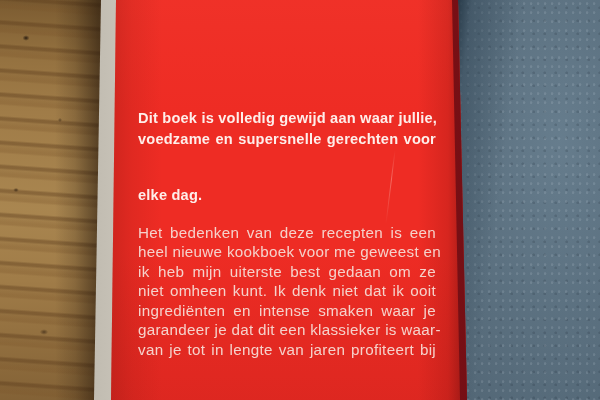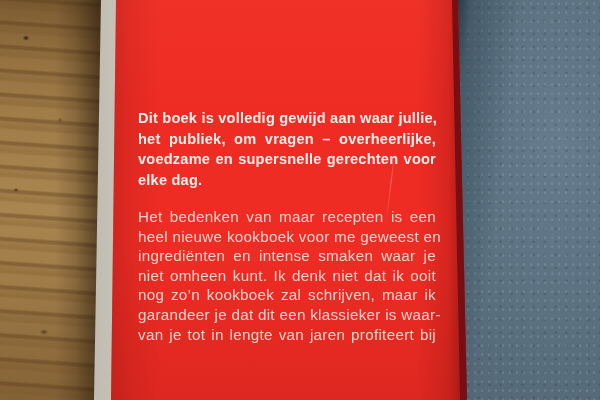--- a/index.html
+++ b/index.html
@@ -108,43 +108,43 @@
     letter-spacing: 0.3px;
     color: var(--body-text, #f5d2cb);
   }
   .line {
     text-align: justify;
     text-align-last: justify;
     white-space: nowrap;
   }
   .line.plain {
     text-align-last: left;
+    margin-top: 36px;
   }
 </style>
 </head>
 <body>
 
 <div class="stage">
   <div class="wood"></div>
   <div class="fabric"></div>
   <div class="page-edge"></div>
   <div class="cover">
     <div class="text-block">
       <div class="intro">
           <div class="line">Dit boek is volledig gewijd aan waar jullie,</div>
-          <div class="line">het publiek, om vragen – overheerlijke,</div>
           <div class="line">voedzame en supersnelle gerechten voor</div>
           <div class="line plain">elke dag.</div>
         </div>
       <div class="body-par">
-          <div class="line">Het bedenken van maar recepten is een</div>
+          <div class="line">Het bedenken van deze recepten is een</div>
           <div class="line">heel nieuwe kookboek voor me geweest en</div>
+          <div class="line">ik heb mijn uiterste best gedaan om ze</div>
+          <div class="line">niet omheen kunt. Ik denk niet dat ik ooit</div>
           <div class="line">ingrediënten en intense smaken waar je</div>
-          <div class="line">niet omheen kunt. Ik denk niet dat ik ooit</div>
-          <div class="line">nog zo’n kookboek zal schrijven, maar ik</div>
           <div class="line">garandeer je dat dit een klassieker is waar-</div>
           <div class="line">van je tot in lengte van jaren profiteert bij</div>
         </div>
     </div>
   </div>
   <div class="cover-edge"></div>
   <div class="scratch"></div>
 </div>
 
 </body></html>

